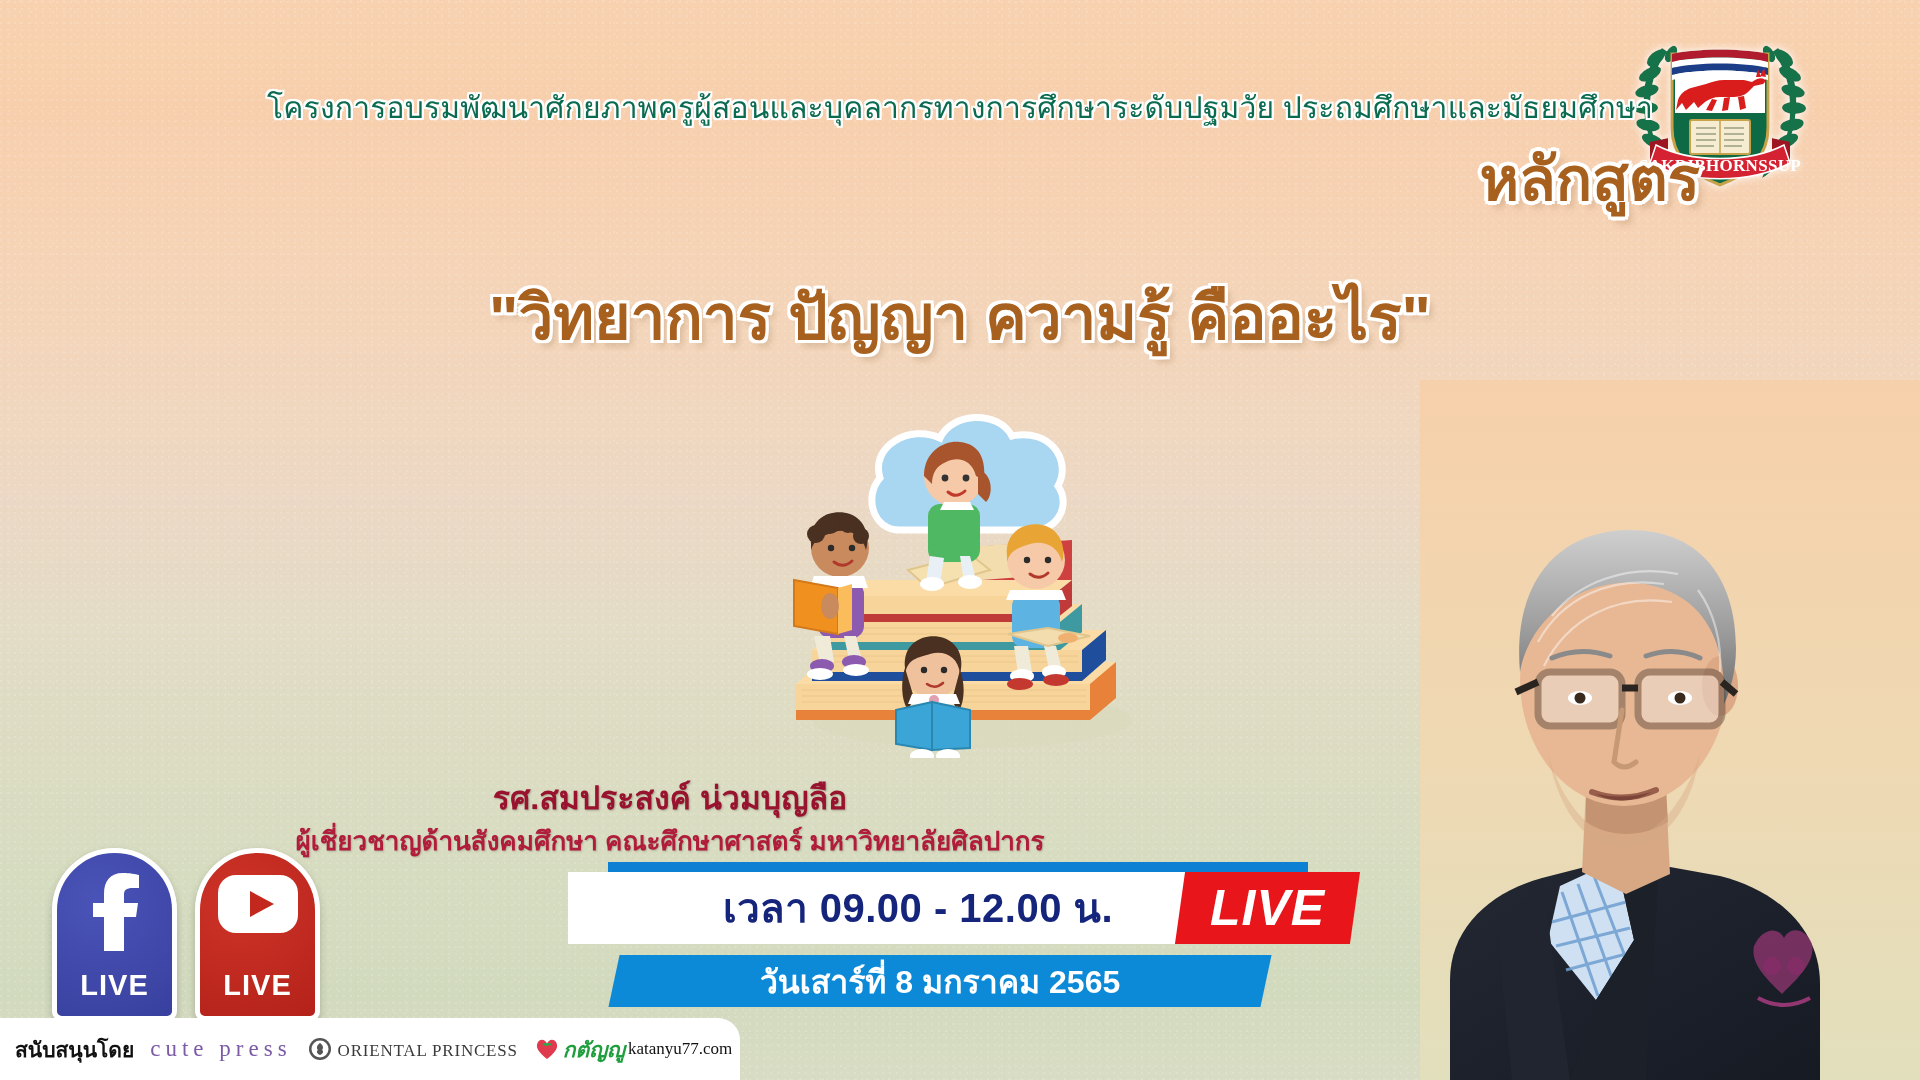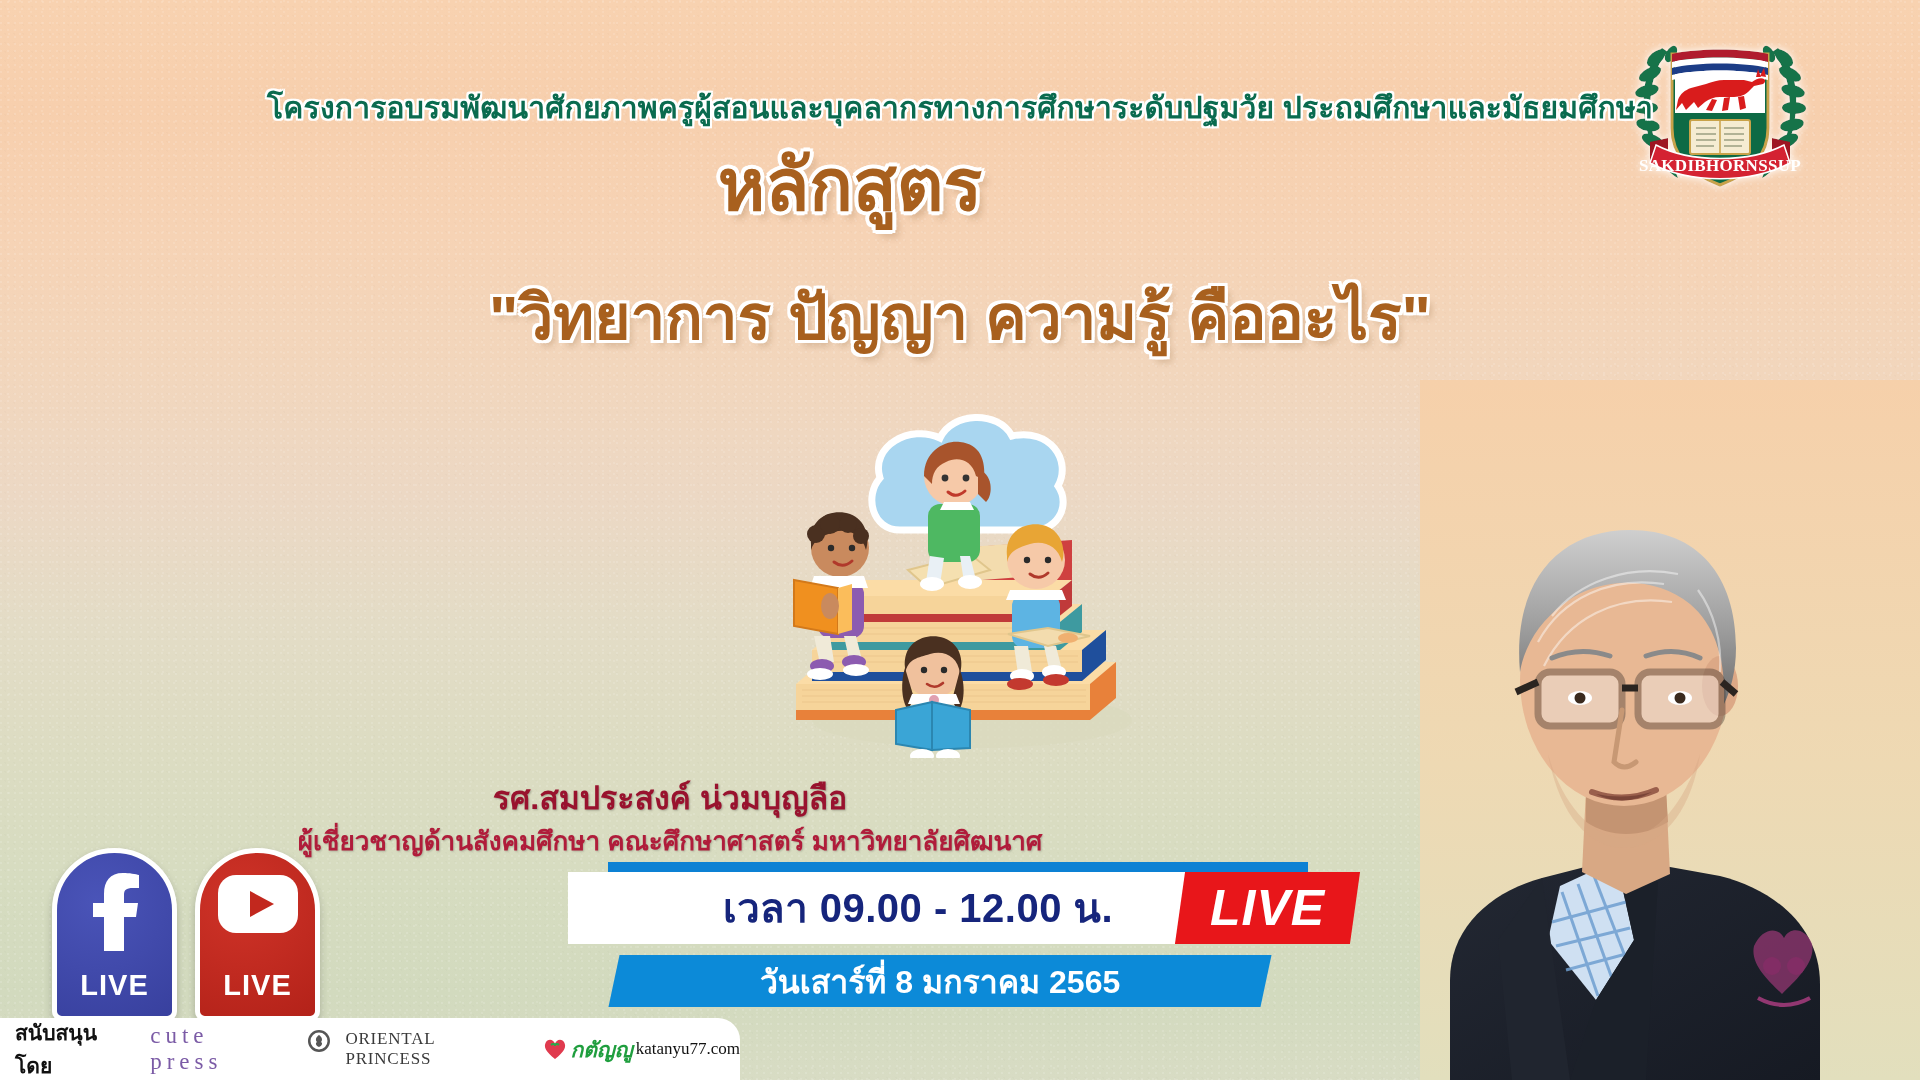--- a/index.html
+++ b/index.html
@@ -19,31 +19,31 @@
     background-image:
       radial-gradient(circle at 13% 27%, rgba(255,255,255,.5) 0 1px, transparent 1px),
       radial-gradient(circle at 61% 73%, rgba(0,0,0,.05) 0 1px, transparent 1px),
       radial-gradient(circle at 82% 12%, rgba(255,255,255,.4) 0 1px, transparent 1px);
     background-size:7px 7px, 9px 9px, 11px 11px;
   }
 
   
   .header-line {
     position:absolute; top:84px; left:0; width:1920px; text-align:center;
-    font-size:30px; font-weight:bold; color:#0a6b4f; letter-spacing:.2px;
+    font-size:30px; font-weight:normal; color:#0a6b4f; letter-spacing:.2px;
     text-shadow:
       -2px -2px 0 #fff, 2px -2px 0 #fff, -2px 2px 0 #fff, 2px 2px 0 #fff,
       0 -2px 0 #fff, 0 2px 0 #fff, -2px 0 0 #fff, 2px 0 0 #fff;
     white-space:nowrap;
   }
 
   
   .title-main {
-    position:absolute; top:148px; left:0; width:1700px; text-align:center;
-    font-size:72px; font-weight:bold; color:#a8601e; line-height:1.05;
+    position:absolute; top:148px; left:0; width:1700px; text-align:right;
+    font-size:60px; font-weight:bold; color:#a8601e; line-height:1.05;
     text-shadow:
       -3px -3px 0 #fff, 3px -3px 0 #fff, -3px 3px 0 #fff, 3px 3px 0 #fff,
       0 -4px 0 #fff, 0 4px 0 #fff, -4px 0 0 #fff, 4px 0 0 #fff,
       6px 7px 7px rgba(120,70,20,.22);
   }
   .title-sub {
     position:absolute; top:268px; left:0; width:1920px; text-align:center;
     font-size:62px; font-weight:bold; color:#a8601e; white-space:nowrap;
     text-shadow:
       -3px -3px 0 #fff, 3px -3px 0 #fff, -3px 3px 0 #fff, 3px 3px 0 #fff,
@@ -112,21 +112,21 @@
   .sbtn .lbl { color:#fff; font-size:29px; font-weight:bold; letter-spacing:1px; }
 
   
   .sponsor-bar {
     position:absolute; left:0; bottom:0; width:740px; height:62px;
     background:#fff; border-top-right-radius:22px;
     display:flex; align-items:center; padding-left:15px; gap:16px;
   }
   .sp-label { font-size:21px; font-weight:bold; color:#111; }
   .sp-cute { font-size:23px; color:#7b5ba6; letter-spacing:5px; font-family:"Liberation Serif",serif; }
-  .sp-op { display:flex; align-items:flex-start; gap:14px; }
+  .sp-op { display:flex; align-items:flex-end; gap:6px; }
   .sp-op-txt { font-size:17px; color:#3a3a3a; letter-spacing:.8px; font-family:"Liberation Serif",serif; }
   .sp-kat { display:flex; align-items:center; gap:3px; }
   .sp-kat-thai { font-size:21px; font-weight:bold; color:#1f9e3e; font-style:italic; }
   .sp-kat-url { font-size:17px; color:#111; font-family:"Liberation Serif",serif; }
 
   
   .portrait { position:absolute; right:0; bottom:0; width:500px; height:700px; }
 </style>
 </head>
 <body>
@@ -423,21 +423,21 @@
       <path d="M334 566 C342 548 358 546 364 558 C370 546 386 548 392 564
                C396 582 376 600 362 614 C348 600 330 584 334 566 Z" fill="#a03a7a" opacity=".75"></path>
       <circle cx="352" cy="586" r="9" fill="#8e2f6c"></circle>
       <circle cx="376" cy="586" r="9" fill="#8e2f6c"></circle>
       <path d="M338 618 Q364 632 390 618" stroke="#a03a7a" stroke-width="4" fill="none"></path>
     </g>
   </svg>
 </div>
 
 <div class="speaker-name">รศ.สมประสงค์ น่วมบุญลือ</div>
-<div class="speaker-role">ผู้เชี่ยวชาญด้านสังคมศึกษา คณะศึกษาศาสตร์ มหาวิทยาลัยศิฒนาศ</div>
+<div class="speaker-role">ผู้เชี่ยวชาญด้านสังคมศึกษา คณะศึกษาศาสตร์ มหาวิทยาลัยศิลปากร</div>
 
 <div class="time-wrap">
   <div class="time-topbar"></div>
   <div class="time-white">
     <span class="time-text">เวลา 09.00 - 12.00 น.</span>
   </div>
   <div class="live-badge">
     <span>LIVE</span>
   </div>
 </div>

